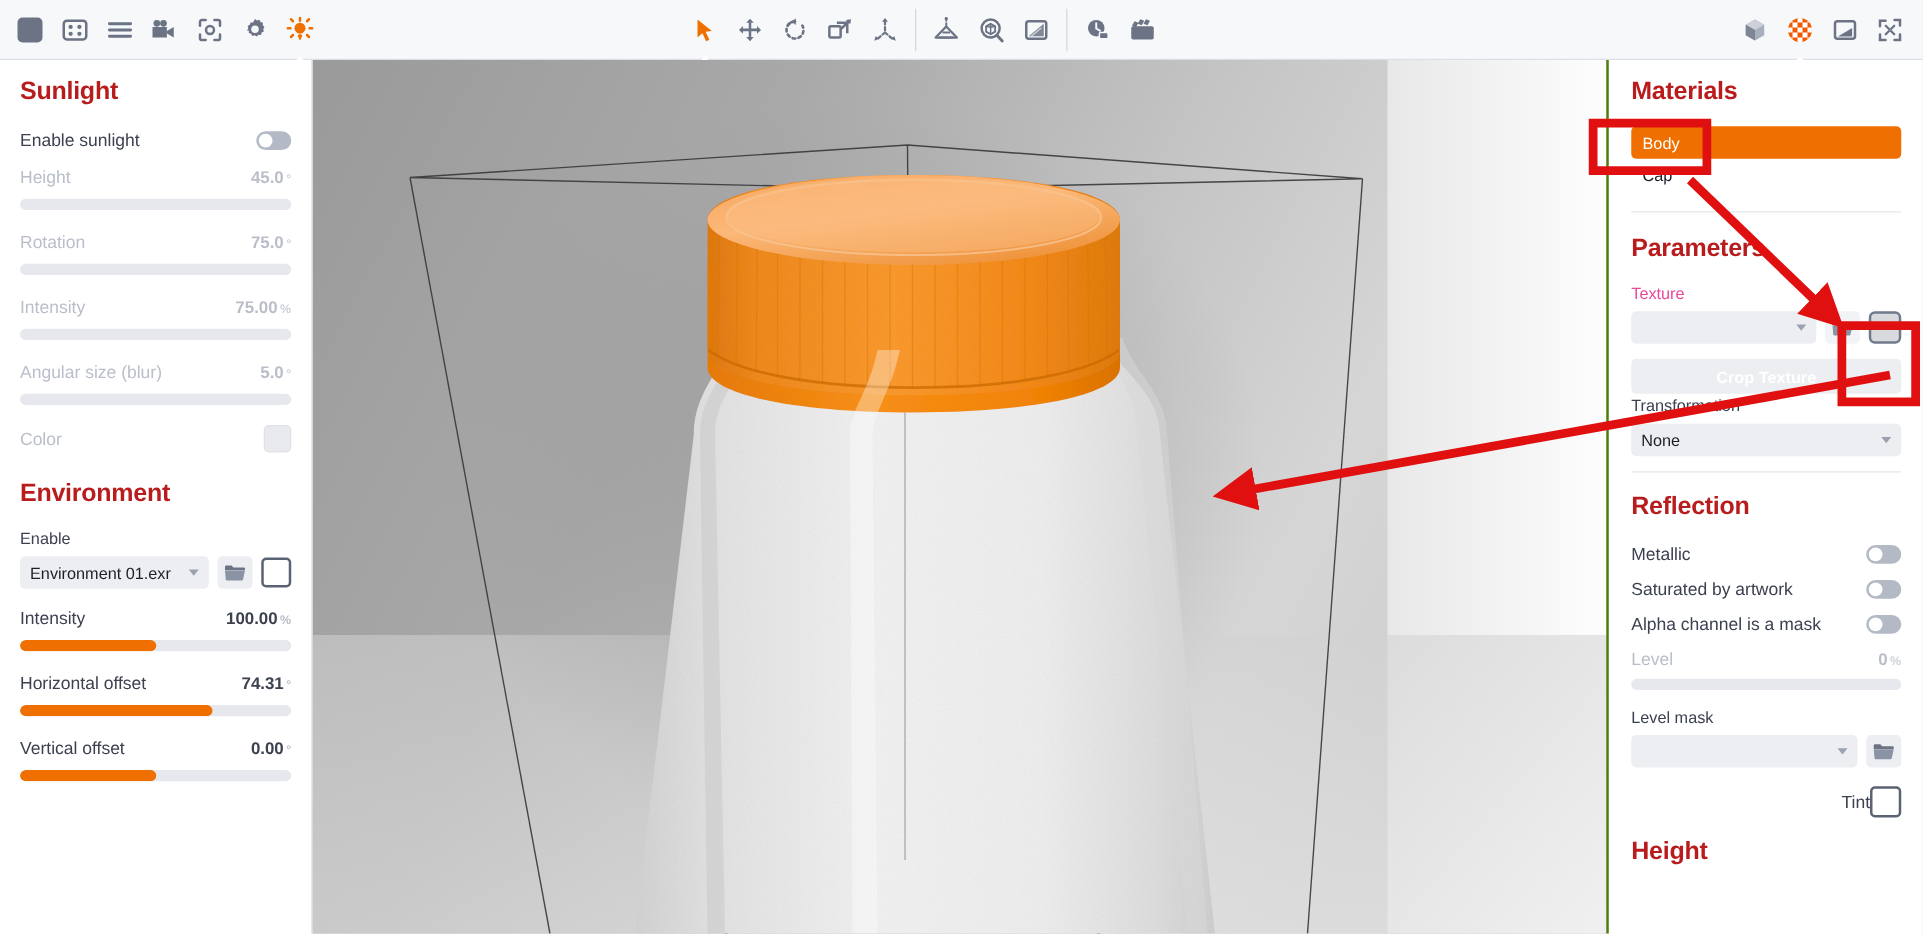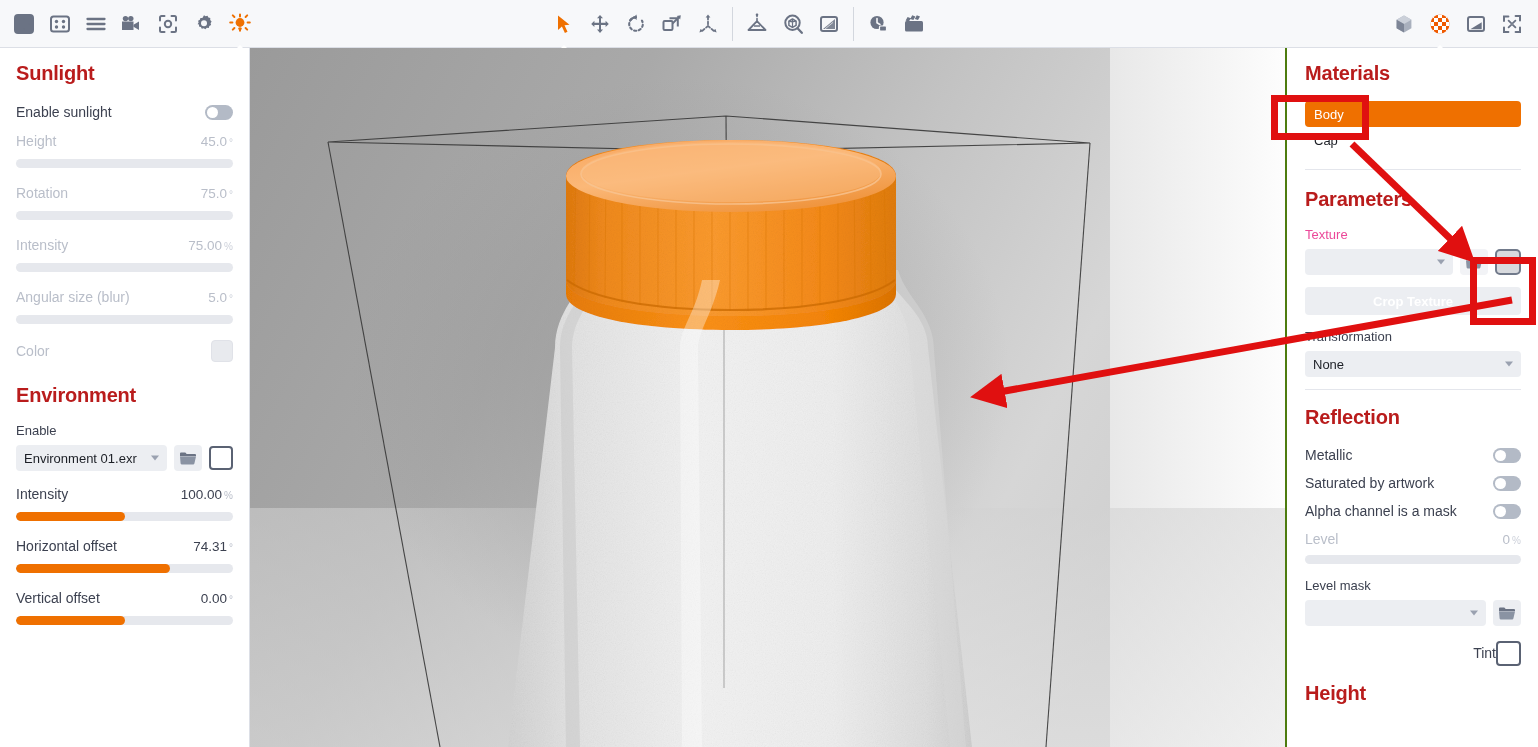--- a/index.html
+++ b/index.html
@@ -63,21 +63,21 @@
     letter-spacing: -0.2px;
     margin-bottom: 16px;
   }
   .panel-title.second { margin-top: 20px; }
   .row {
     display: flex; align-items: center; justify-content: space-between;
     height: 22px; margin-bottom: 7px;
   }
   .row-label { font-size: 14px; color: #3c4150; }
   .row-label.dim { color: #b9bec9; }
-  .row-value { font-size: 13.5px; color: #3c4150; }
+  .row-value { font-size: 13.5px; color: #3c4150; font-weight: bold; }
   .row-value.dim { color: #b9bec9; }
   .row-value .unit { font-size: 10px; color: #b9bec9; margin-left: 2px; }
   .row-value.dim .unit { color: #cdd1da; }
 
   .slider {
     height: 9px; border-radius: 5px; background: #e6e8ed;
     margin-bottom: 14px; position: relative; overflow: hidden;
     cursor: pointer;
   }
   .slider .fill { height: 100%; border-radius: 5px; background: #ef7000; }
@@ -156,21 +156,21 @@
   .hr { height: 1px; background: #e4e6ec; margin: 16px 0 0 0; }
 
   .r-row {
     display: flex; align-items: center; justify-content: space-between;
     height: 24px; margin-bottom: 4px;
   }
   .btn-flat {
     height: 28px; background: #eceef2; border-radius: 4px;
     display: flex; align-items: center; justify-content: center;
     font-size: 13px; font-weight: bold; color: #ffffff;
-    cursor: pointer; margin-bottom: 14px;
+    cursor: pointer; margin-bottom: 2px;
   }
   .tint-box {
     width: 25px; height: 25px; border-radius: 4px;
     background: #ffffff; border: 2px solid #5a6273;
     cursor: pointer; flex: none;
   }
 
   
   .anno-layer {
     position: absolute; top: 0; left: 0;

